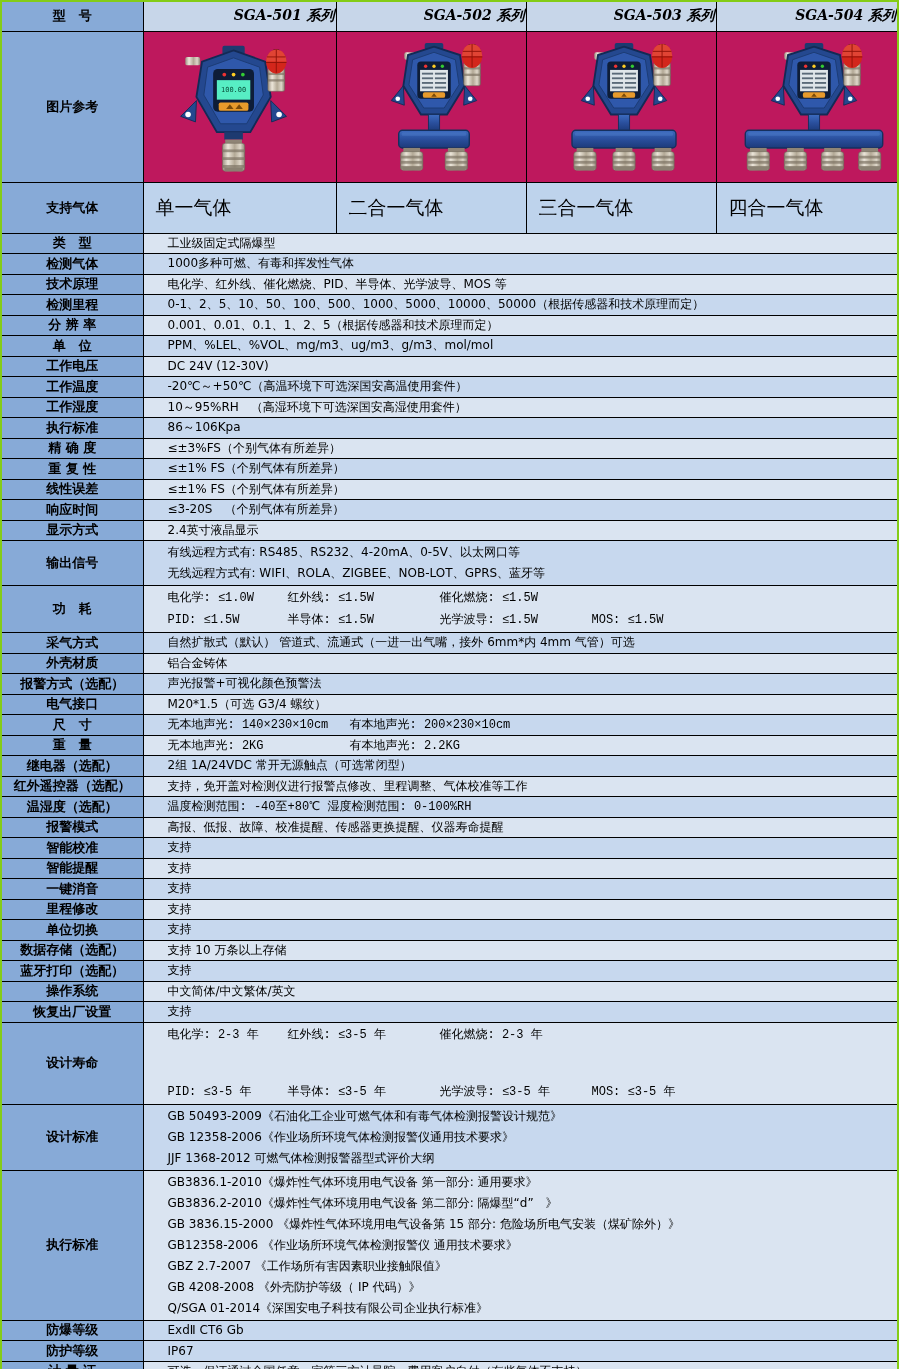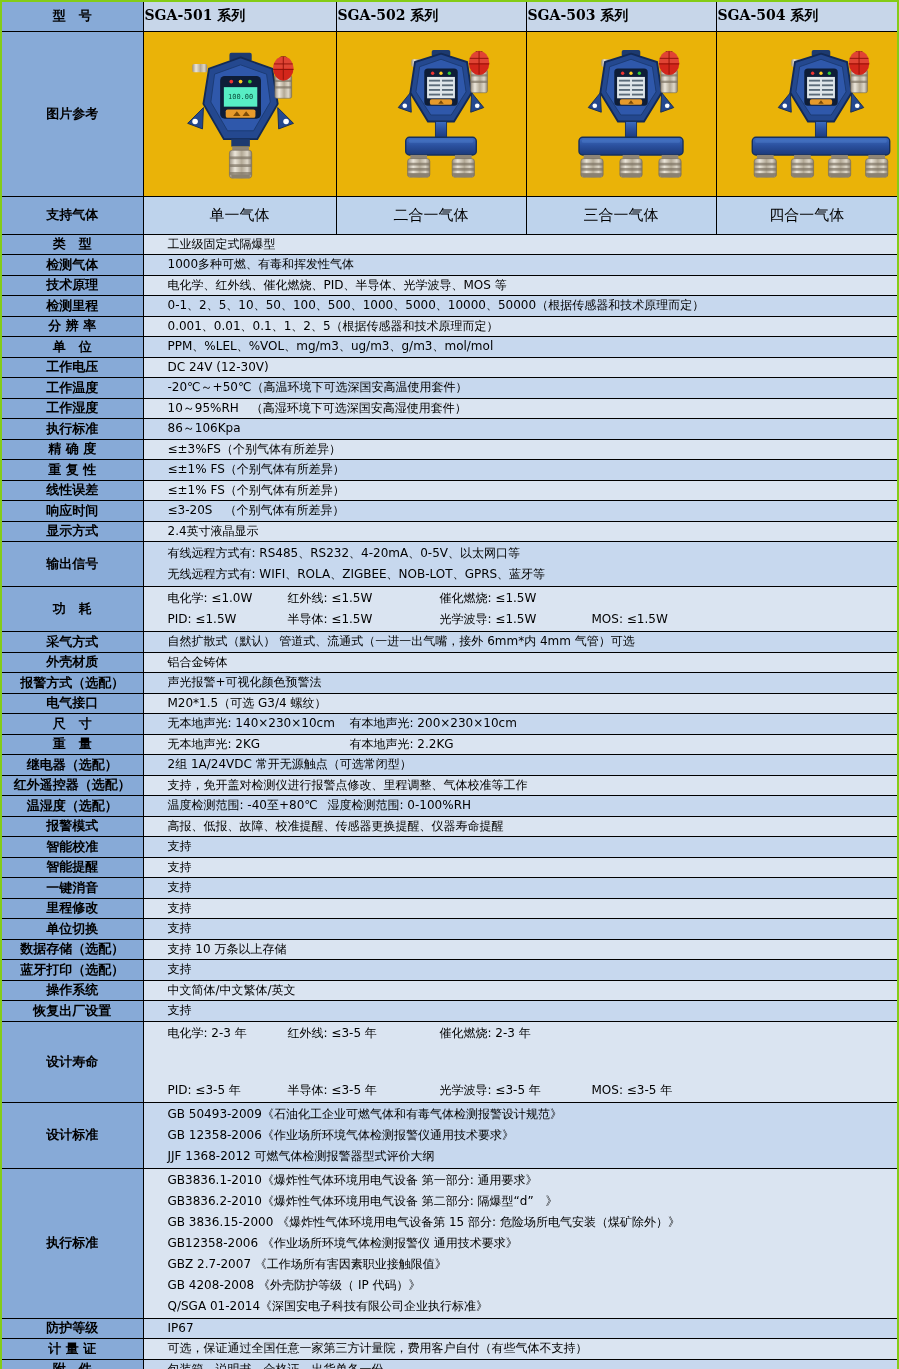--- a/index.html
+++ b/index.html
@@ -8,29 +8,29 @@
   table.spec { border-collapse:collapse; width:897px; table-layout:fixed; border:2px solid #84cc16; }
   td { border:1px solid #000; font-size:12px; vertical-align:middle; overflow:hidden; }
   td.label {
     background:#87aad7; font-weight:bold; text-align:center;
     font-size:13px; white-space:pre; padding:0 2px;
   }
   td.value { padding:0 6px 0 24px; }
   tr.alt-a td.value { background:#dae4f1; }
   tr.alt-b td.value { background:#c7d8ee; }
   tr.hdr { height:30px; }
-  tr.hdr td.model { background:#c7d6e9; text-align:left; font-weight:bold; font-size:14px;
-      font-family:"DejaVu Serif","Liberation Serif",serif; }
+  tr.hdr td.model { background:#c7d6e9; text-align:right; font-weight:bold; font-size:14px;
+      font-family:"DejaVu Serif","Liberation Serif",serif;font-style:italic; }
   tr.imgrow { height:134px; }
-  tr.imgrow td.imgcell { background:#eab308; text-align:left; padding:16px; }
-  tr.gasrow { height:38px; }
-  tr.gasrow td.gasv { background:#bed3ec; text-align:center; font-size:15px; padding:0; }
+  tr.imgrow td.imgcell { background:#be185d; text-align:left; padding:9px; }
+  tr.gasrow { height:30px; }
+  tr.gasrow td.gasv { background:#bed3ec; font-size:19px; padding:12px; }
   tr.single { height:20.5px; }
   .line { line-height:21px; white-space:nowrap; }
-  .seg { display:inline-block; white-space:nowrap; }
+  .seg { display:inline-block; white-space:nowrap;font-family:Liberation Mono, monospace; }
   td.ml { padding-top:1px; padding-bottom:1px; }
   svg.det { display:block; margin:2px auto 0 auto; }
 </style>
 </head>
 <body>
 
 <div class="page">
   <table class="spec">
     <colgroup>
       <col style="width:142px">
@@ -492,20 +492,24 @@
             <div class="line">GB3836.1-2010《爆炸性气体环境用电气设备 第一部分: 通用要求》</div>
             <div class="line">GB3836.2-2010《爆炸性气体环境用电气设备 第二部分: 隔爆型“d”　》</div>
             <div class="line">GB 3836.15-2000 《爆炸性气体环境用电气设备第 15 部分: 危险场所电气安装（煤矿除外）》</div>
             <div class="line">GB12358-2006 《作业场所环境气体检测报警仪 通用技术要求》</div>
             <div class="line">GBZ 2.7-2007 《工作场所有害因素职业接触限值》</div>
             <div class="line">GB 4208-2008 《外壳防护等级（ IP 代码）》</div>
             <div class="line">Q/SGA 01-2014《深国安电子科技有限公司企业执行标准》</div>
           </td>
         </tr>
         <tr class="alt-b single">
+          <td class="label">防爆等级</td>
+          <td class="value" colspan="4">ExdⅡ CT6 Gb</td>
+        </tr>
+        <tr class="alt-b single">
           <td class="label">防护等级</td>
           <td class="value" colspan="4">IP67</td>
         </tr>
         <tr class="alt-a single">
           <td class="label">计 量 证</td>
           <td class="value" colspan="4">可选，保证通过全国任意一家第三方计量院，费用客户自付（有些气体不支持）</td>
         </tr>
         <tr class="alt-b single">
           <td class="label">附　件</td>
           <td class="value" colspan="4">包装箱、说明书、合格证、出货单各一份</td>

